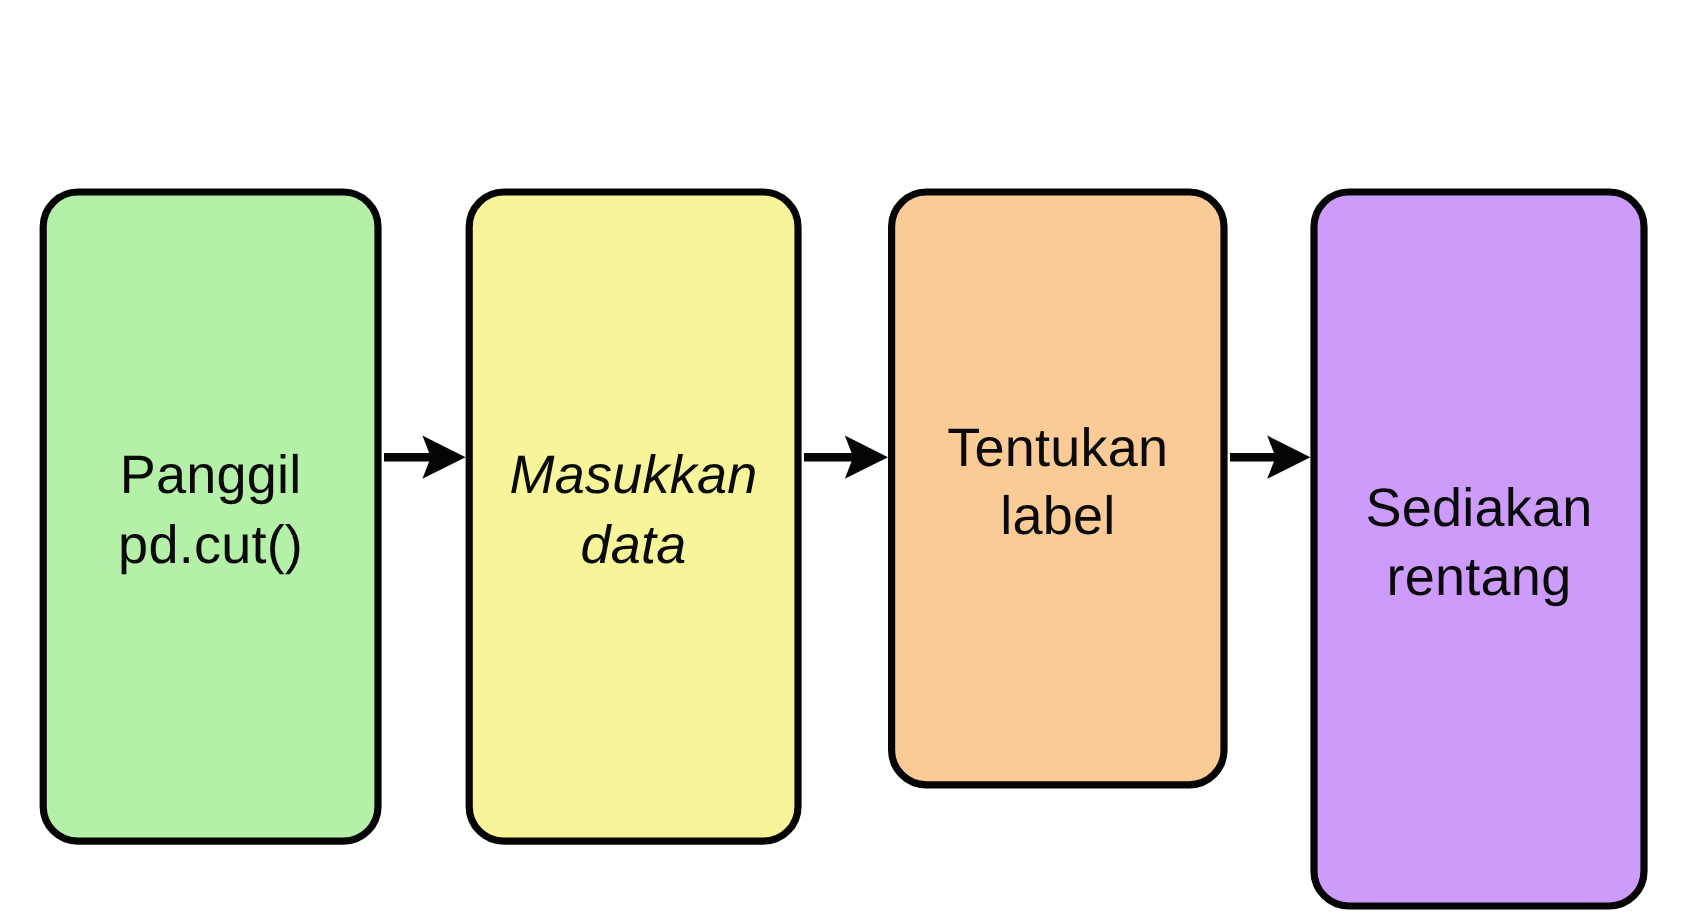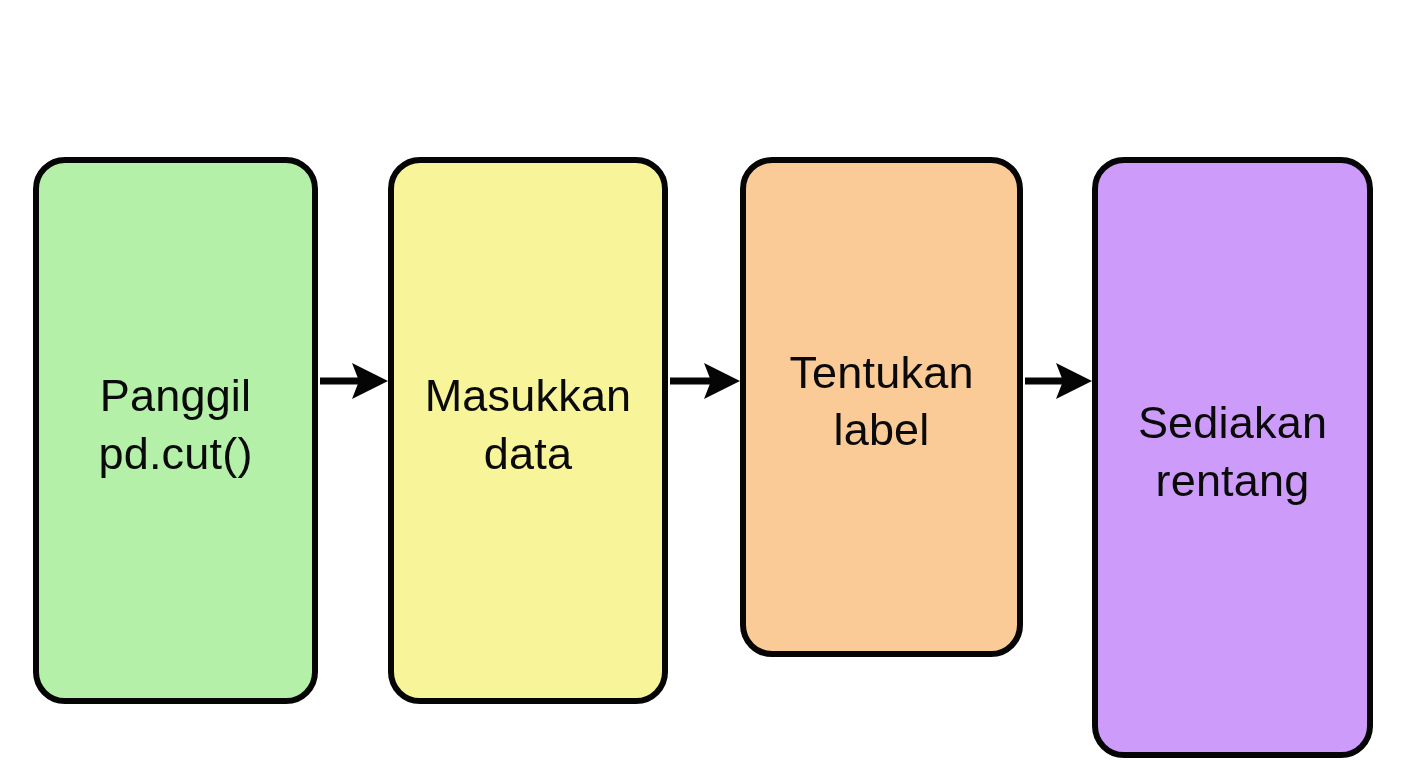--- a/index.html
+++ b/index.html
@@ -74,21 +74,21 @@
 pd.cut()</div>
     </div>
 
     <div class="connector" id="connector-0">
       <svg width="72" height="40" viewBox="0 0 72 40">
         <line x1="2" y1="20" x2="46" y2="20" stroke="#050505" stroke-width="7"></line>
         <polygon points="34,2 70,20 34,38 41,20" fill="#050505"></polygon>
       </svg>
     </div>
 
-    <div class="node" id="node-1" style="background: rgb(248, 244, 153);">
+    <div class="node" id="node-1" style="background: rgb(248, 244, 153); font-style: italic;">
       <div class="node-label">Masukkan
 data</div>
     </div>
 
     <div class="connector" id="connector-1">
       <svg width="74" height="40" viewBox="0 0 74 40">
         <line x1="2" y1="20" x2="48" y2="20" stroke="#050505" stroke-width="7"></line>
         <polygon points="36,2 72,20 36,38 43,20" fill="#050505"></polygon>
       </svg>
     </div>

